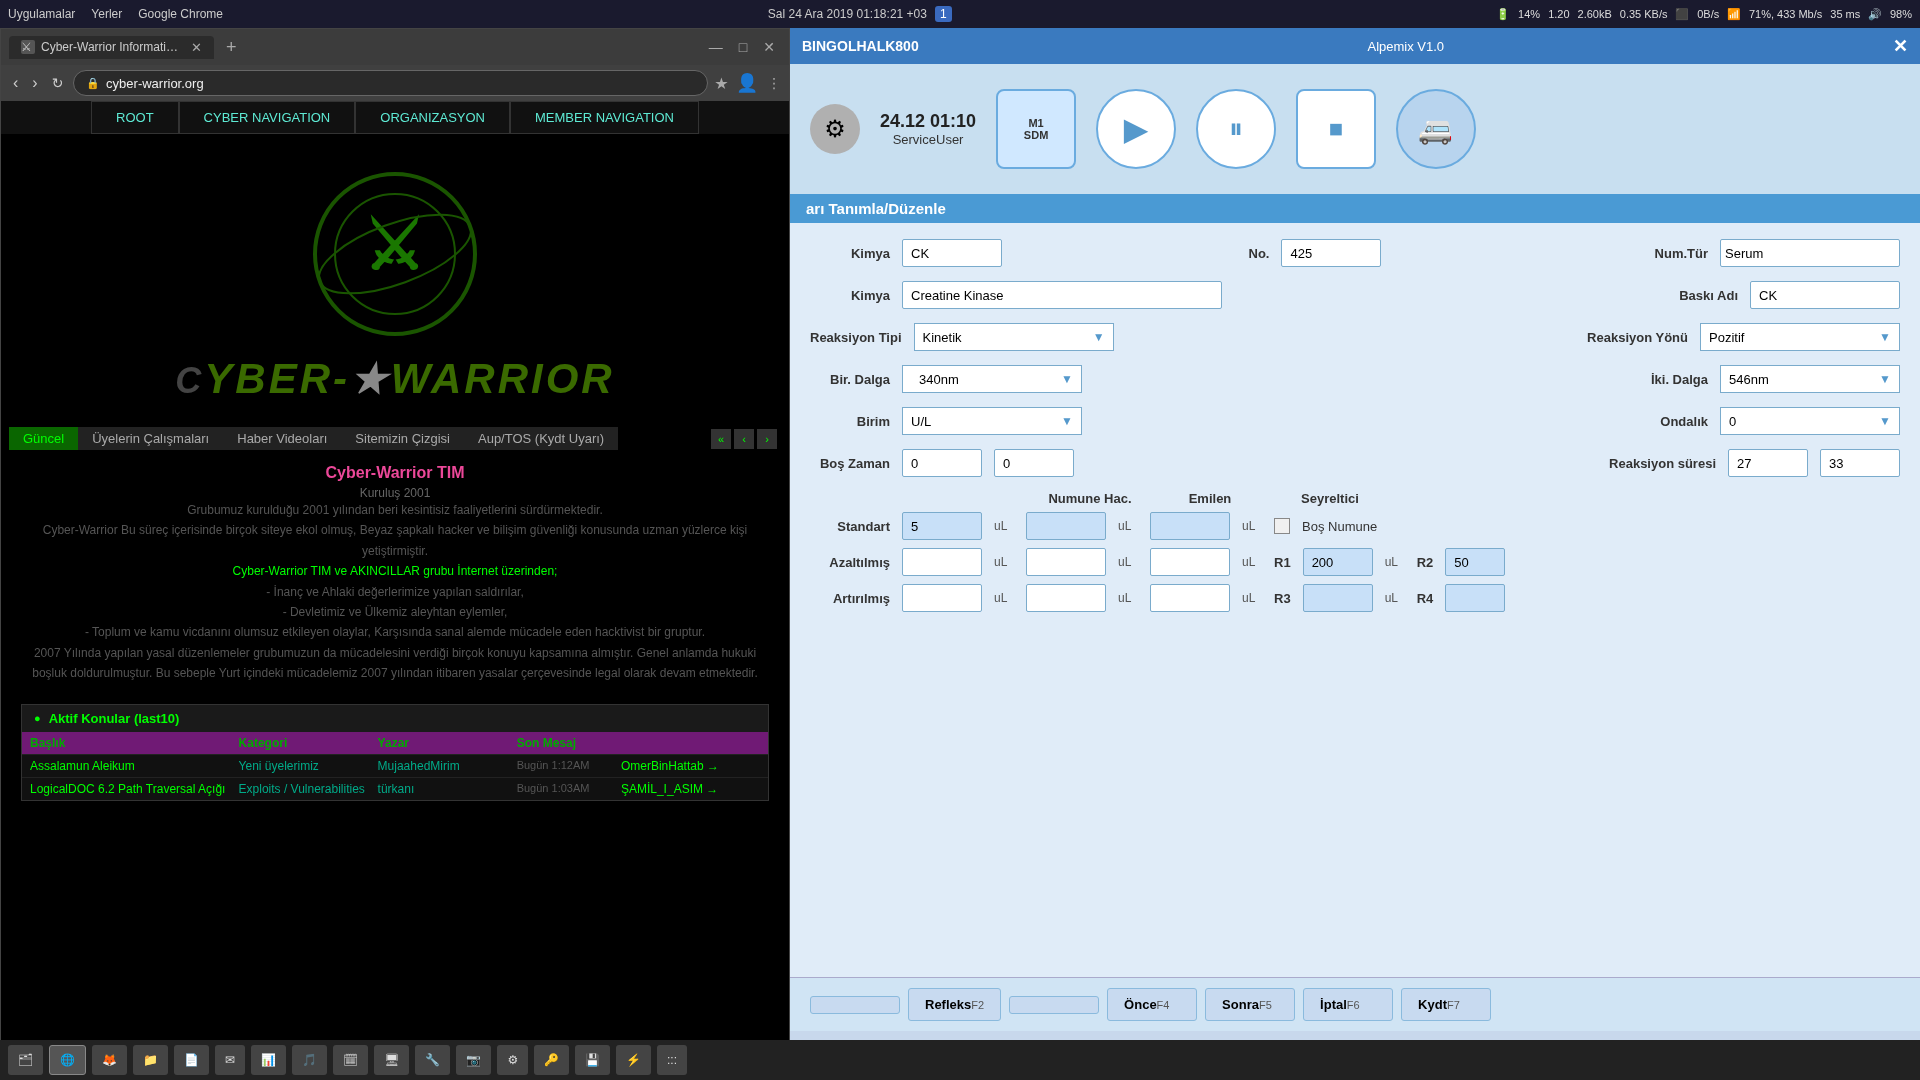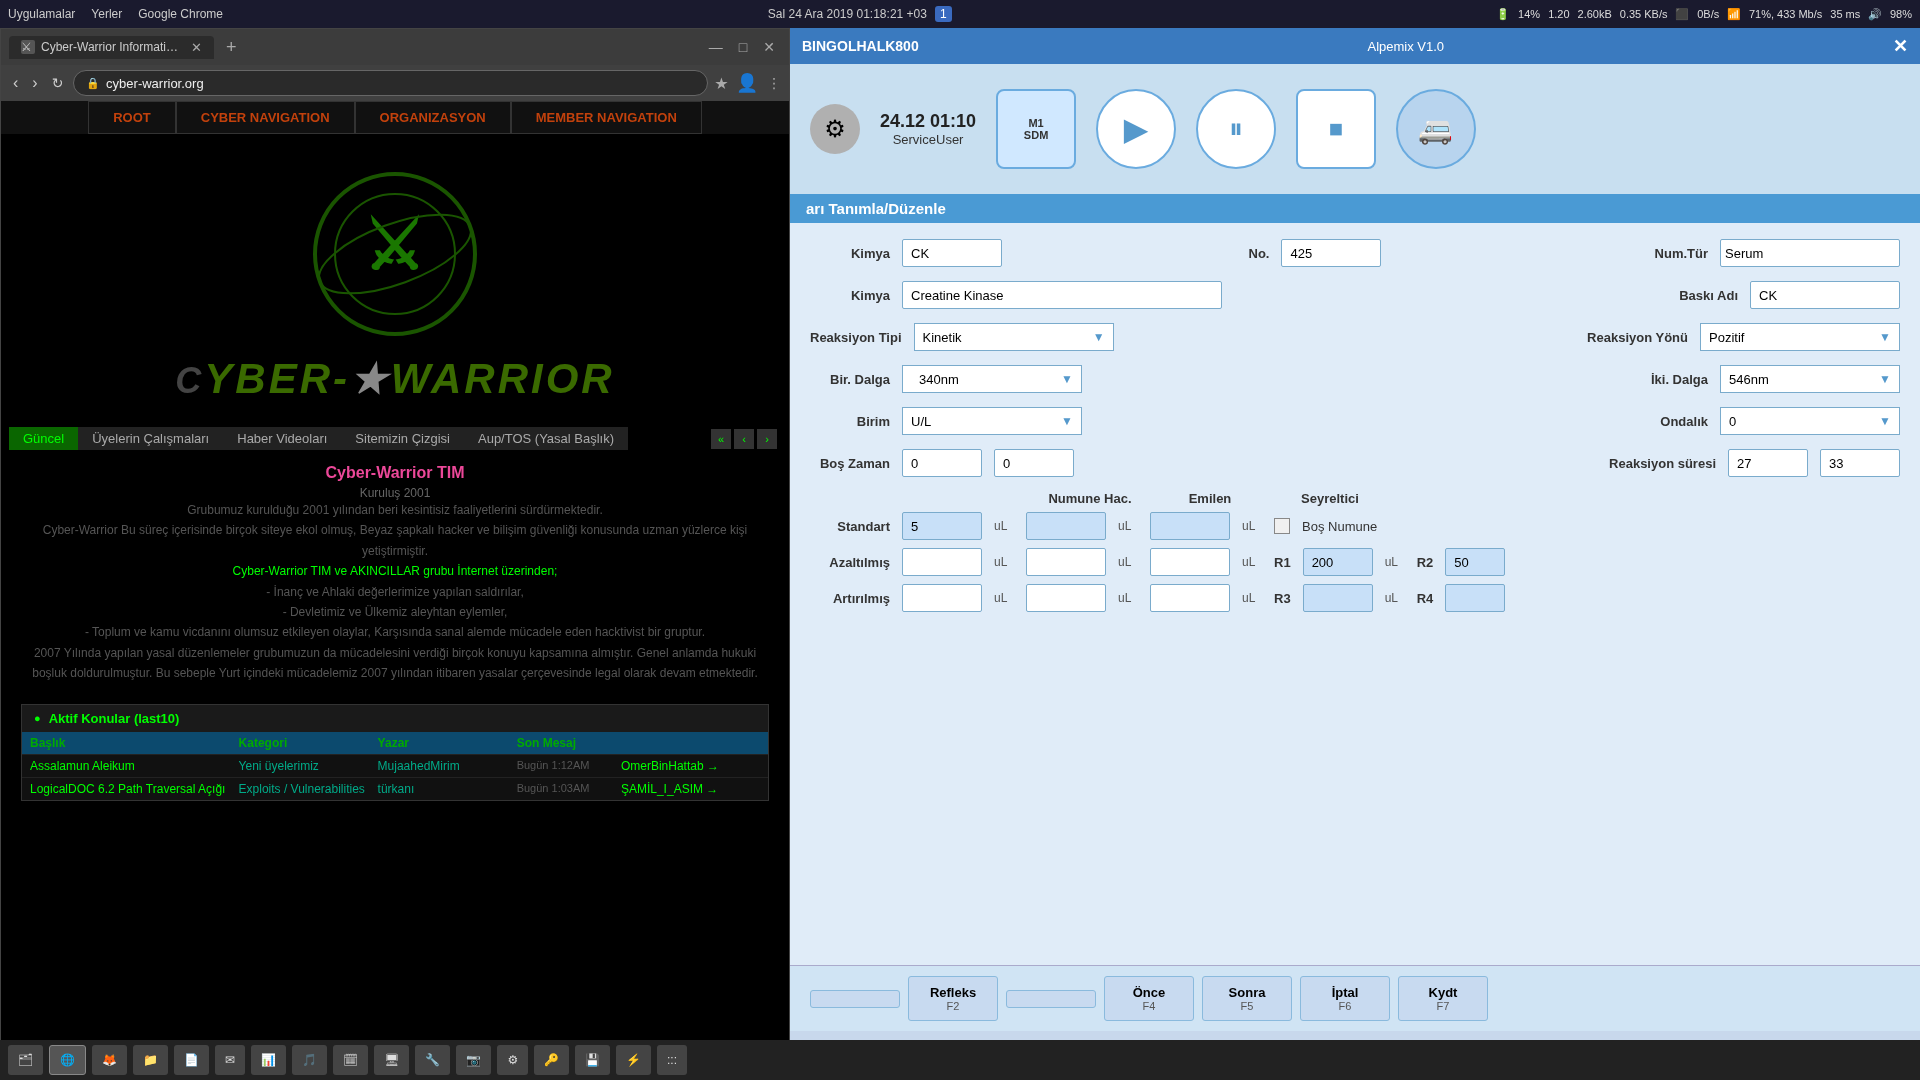--- a/index.html
+++ b/index.html
@@ -43,36 +43,36 @@
     .address-bar-icon { color: #888; font-size: 11px; }
     .address-text { color: #eee; font-size: 13px; }
     .toolbar-icons { display: flex; gap: 8px; align-items: center; }
     .toolbar-icon { color: #aaa; font-size: 16px; cursor: pointer; }
 
     .browser-content { flex: 1; overflow: hidden; background: #000; }
 
     
     .cw-site { background: #000; color: #0a0; width: 100%; height: 100%; }
     .cw-nav { background: #111; display: flex; justify-content: center; gap: 0; }
-    .cw-nav-item { padding: 8px 24px; color: #c2410c; font-size: 13px; border: 1px solid #333; cursor: pointer; font-weight: bold; }
+    .cw-nav-item { padding: 8px 24px; color: #5eead4; font-size: 13px; border: 1px solid #333; cursor: pointer; font-weight: normal; }
     .cw-logo-area { display: flex; flex-direction: column; align-items: center; padding: 20px; }
     .cw-logo-img { width: 200px; height: 200px; display: flex; align-items: center; justify-content: center; }
     .cw-menu-btn { padding: 4px 14px; font-size: 13px; cursor: pointer; border: none; }
     .cw-menu-btn-green { background: #0a6600; color: #0f0; }
     .cw-menu-btn-dark { background: #222; color: #aaa; }
     .cw-arrow { background: #333; color: #0f0; width: 20px; height: 20px; display: flex; align-items: center; justify-content: center; font-size: 11px; cursor: pointer; }
 
     .cw-content { padding: 10px 20px; text-align: center; }
     .cw-section-title { color: #ec4899; font-size: 16px; font-weight: bold; margin-bottom: 4px; }
     .cw-section-sub { color: #666; font-size: 12px; margin-bottom: 0; }
     .cw-text { color: #555; font-size: 12px; line-height: 1.7; }
     .cw-green-text { color: #0f0; }
 
     .cw-table-area { background: #111; margin: 10px 20px; border: 1px solid #333; }
-    .cw-table-header { background: #0c4a6e; display: grid; grid-template-columns: 3fr 2fr 2fr 1.5fr 2fr; padding: 4px 8px; }
+    .cw-table-header { background: #701a75; display: grid; grid-template-columns: 3fr 2fr 2fr 1.5fr 2fr; padding: 4px 8px; }
     .cw-table-col { color: #0a0; font-size: 12px; font-weight: bold; }
     .cw-table-row { display: grid; grid-template-columns: 3fr 2fr 2fr 1.5fr 2fr; padding: 4px 8px; border-top: 1px solid #222; }
     .cw-table-cell { color: #0a8; font-size: 12px; }
     .cw-table-cell-link { color: #0f0; font-size: 12px; cursor: pointer; }
     .cw-table-cell-small { color: #555; font-size: 11px; }
 
     
     .right-panel {
       position: absolute; top: 28px; right: 0; width: 1130px; height: 1052px;
       background: #c4b5fd; display: flex; flex-direction: column;
@@ -151,21 +151,21 @@
     .rp-checkbox { width: 16px; height: 16px; border: 1px solid #888; background: #f0f0f0; }
 
     
     .rp-btn-row {
       display: flex; align-items: center; gap: 8px; padding: 10px 20px;
       background: #d0e4f4; border-top: 1px solid #aac;
     }
     .rp-btn {
       background: #c8daf0; border: 1px solid #8abadd; padding: 8px 16px;
       font-size: 13px; cursor: pointer; border-radius: 3px; display: flex;
-      flex-direction: column; align-items: center; min-width: 90px;
+      flex-direction: row; align-items: center; min-width: 90px;
     }
     .rp-btn-label { font-size: 13px; font-weight: bold; }
     .rp-btn-key { font-size: 11px; color: #555; }
 
     
     .rp-status { background: #c8d8ec; padding: 6px 16px; font-size: 13px; color: #333; }
 
     
     .taskbar-bottom {
       position: fixed; bottom: 0; left: 0; width: 1920px; height: 40px;
@@ -271,21 +271,21 @@
             <span style="color:#444;font-size:36px;">C</span>YBER-<span style="color:#888;">★</span>WARRIOR
           </span>
         </div>
       </div>
 
       <div style="display:flex;align-items:center;justify-content:center;margin:4px 8px;">
         <button class="cw-menu-btn cw-menu-btn-green">Güncel</button>
         <button class="cw-menu-btn cw-menu-btn-dark">Üyelerin Çalışmaları</button>
         <button class="cw-menu-btn cw-menu-btn-dark">Haber Videoları</button>
         <button class="cw-menu-btn cw-menu-btn-dark">Sitemizin Çizgisi</button>
-        <button class="cw-menu-btn cw-menu-btn-dark">Aup/TOS (Yasal Başlık)</button>
+        <button class="cw-menu-btn cw-menu-btn-dark">Aup/TOS (Kydt Uyarı)</button>
         <div style="display:flex;gap:3px;margin-left:auto;margin-right:4px;">
           <div class="cw-arrow">«</div>
           <div class="cw-arrow">‹</div>
           <div class="cw-arrow">›</div>
         </div>
       </div>
 
       <div class="cw-content">
         <div class="cw-section-title">Cyber-Warrior TIM</div>
         <div class="cw-section-sub">Kuruluş 2001</div>

